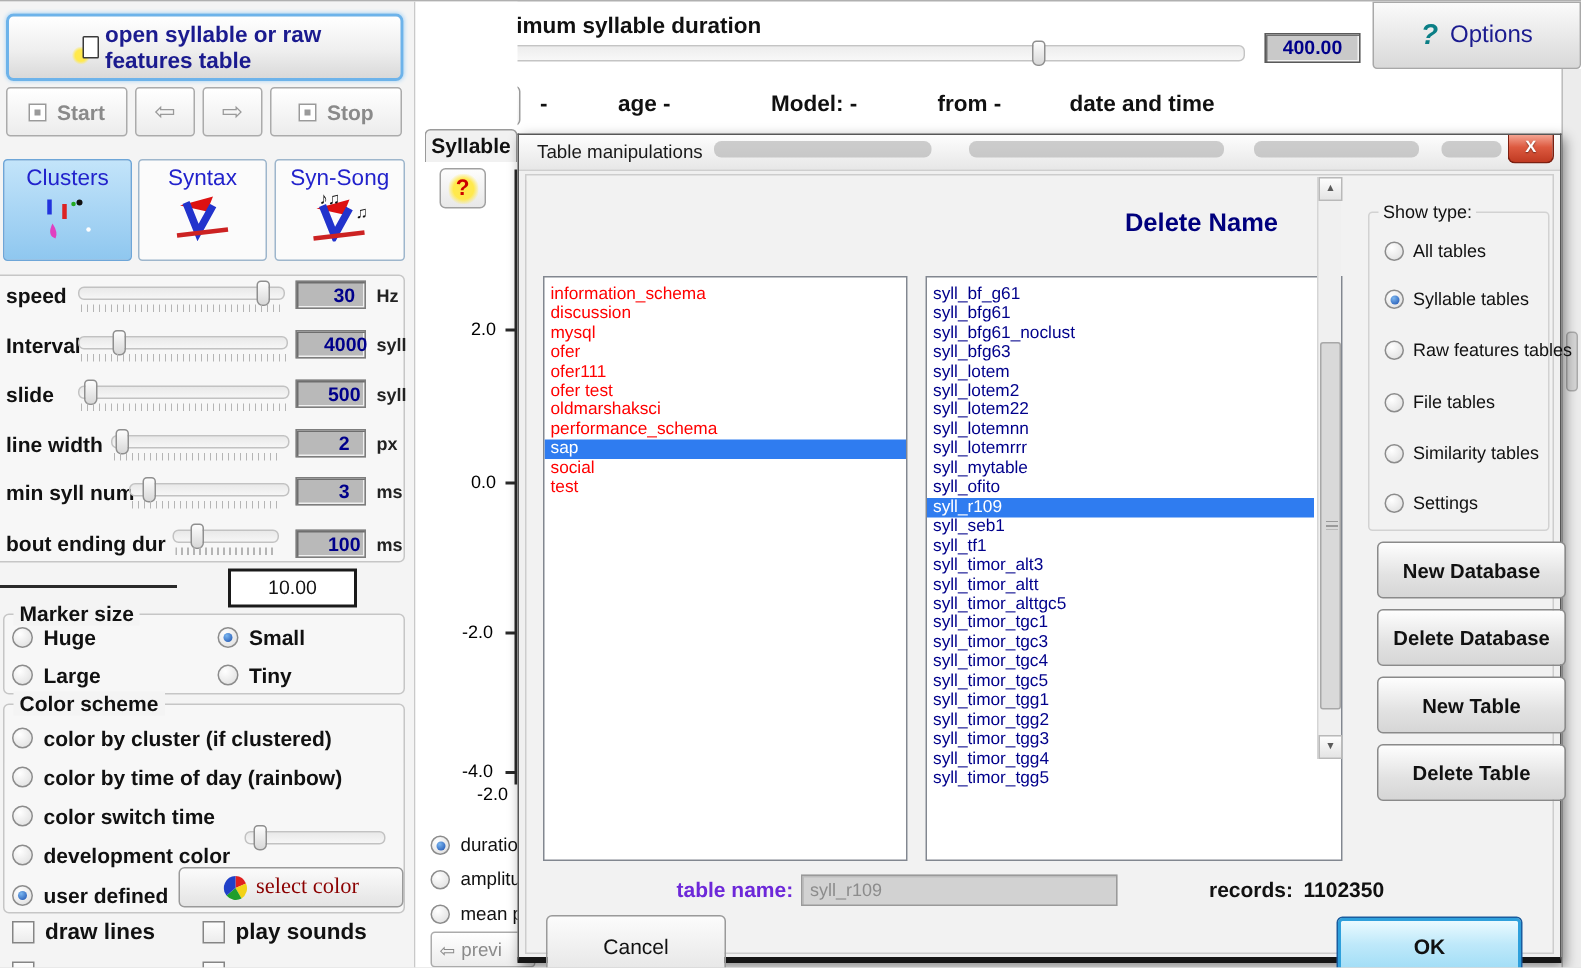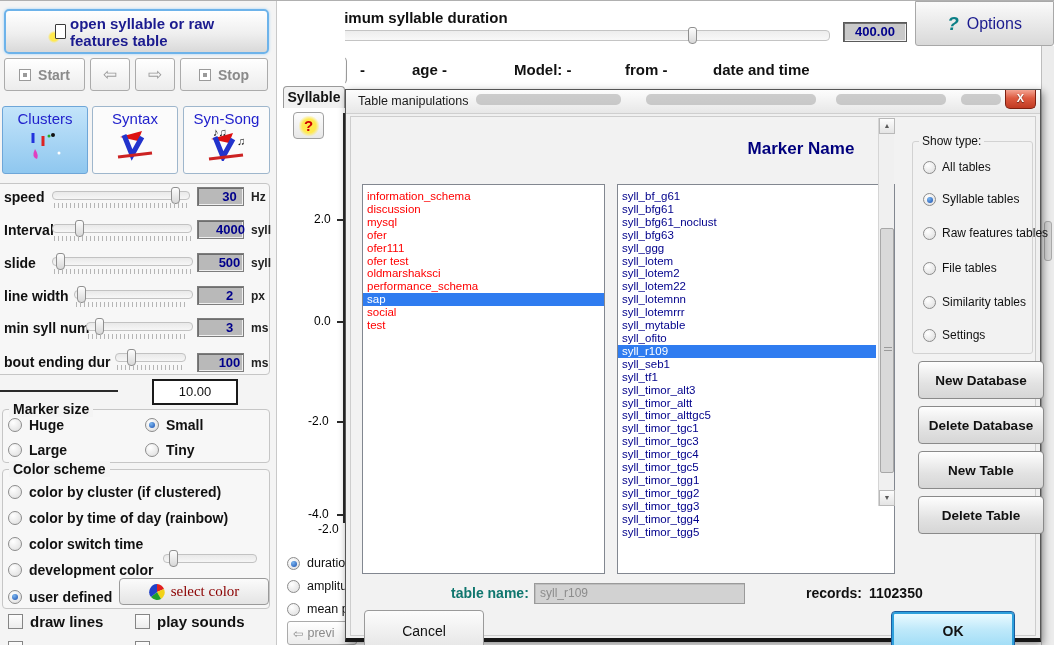--- a/index.html
+++ b/index.html
@@ -130,21 +130,21 @@
   #show-type { position:absolute; left:561px; top:24px; width:121px; height:213px; border:1px solid #d2d2d2; border-radius:3px; }
   #show-type .g-lbl { position:absolute; top:-8px; left:6px; background:#f2f2f2; padding:0 3px; font-size:12px; color:#111; }
   .st-opt { position:absolute; left:10px; display:flex; align-items:center; gap:6px; font-size:12px; font-weight:normal; color:#111; cursor:pointer; white-space:nowrap; }
   .st-opt .radio { width:13px; height:13px; }
 
   .dlg-btn { position:absolute; left:567px; width:126px; height:38px; border:1px solid #8a8a8a; border-radius:4px;
     background:linear-gradient(#fefefe,#e2e2e2 60%,#d6d6d6); font-weight:bold; font-size:13.5px; color:#111;
     text-align:center; cursor:pointer; display:flex; align-items:center; justify-content:center; }
 
   #tn-row { position:absolute; left:0; top:465px; width:100%; height:26px; }
-  #tn-lbl { position:absolute; left:100px; top:3px; font-weight:bold; font-size:14px; color:#0f766e; }
+  #tn-lbl { position:absolute; left:100px; top:3px; font-weight:bold; font-size:14px; color:#6d28d9; }
   #tn-input { position:absolute; left:183px; top:1px; width:211px; height:21px; background:#d2d2d2;
     border:1px solid #9a9a9a; box-shadow:inset 1px 1px 0 #bdbdbd; color:#8c8c8c; font-size:12px; line-height:19px; padding-left:5px; }
   #rec-lbl { position:absolute; left:455px; top:3px; font-weight:bold; font-size:14px; color:#111; }
   #rec-val { position:absolute; left:518px; top:3px; font-weight:bold; font-size:14px; color:#111; }
 
   #cancel-btn { position:absolute; left:13px; top:493px; width:120px; height:41px; border:1px solid #9a9a9a; border-radius:4px;
     background:linear-gradient(#fcfcfc,#e5e5e5); font-size:14px; color:#111; display:flex; align-items:center; justify-content:center; cursor:pointer; }
   #ok-btn { position:absolute; left:541px; top:495px; width:122px; height:38px; border:2px solid #2ea0dc; border-radius:3px;
     outline:1px solid #1a5c9e; background:linear-gradient(#eafaff,#bfe9fa 45%,#9edcf6);
     font-weight:bold; font-size:14px; color:#111; display:flex; align-items:center; justify-content:center; cursor:pointer; }
@@ -403,42 +403,41 @@
   <div class="abs" id="dialog">
     <div id="dlg-title">
       <span class="blur-blob" style="left:130px; width:145px;"></span>
       <span class="blur-blob" style="left:300px; width:170px;"></span>
       <span class="blur-blob" style="left:490px; width:110px;"></span>
       <span class="blur-blob" style="left:615px; width:40px;"></span>
       <span class="t">Table manipulations</span>
       <span id="close-btn">X</span>
     </div>
     <div id="dlg-body">
-      <div class="hdr-tb">Marker Name</div>
+      <div class="hdr-tb">Delete Name</div>
 
       <div class="listbox" id="db-list">
           <div class="list-item">information_schema</div>
           <div class="list-item">discussion</div>
           <div class="list-item">mysql</div>
           <div class="list-item">ofer</div>
           <div class="list-item">ofer111</div>
           <div class="list-item">ofer test</div>
           <div class="list-item">oldmarshaksci</div>
           <div class="list-item">performance_schema</div>
           <div class="list-item selected">sap</div>
           <div class="list-item">social</div>
           <div class="list-item">test</div>
         </div>
 
       <div class="listbox" id="tb-list">
       <div class="list-item">syll_bf_g61</div>
           <div class="list-item">syll_bfg61</div>
           <div class="list-item">syll_bfg61_noclust</div>
           <div class="list-item">syll_bfg63</div>
-          <div class="list-item">syll_ggg</div>
           <div class="list-item">syll_lotem</div>
           <div class="list-item">syll_lotem2</div>
           <div class="list-item">syll_lotem22</div>
           <div class="list-item">syll_lotemnn</div>
           <div class="list-item">syll_lotemrrr</div>
           <div class="list-item">syll_mytable</div>
           <div class="list-item">syll_ofito</div>
           <div class="list-item selected">syll_r109</div>
           <div class="list-item">syll_seb1</div>
           <div class="list-item">syll_tf1</div>

